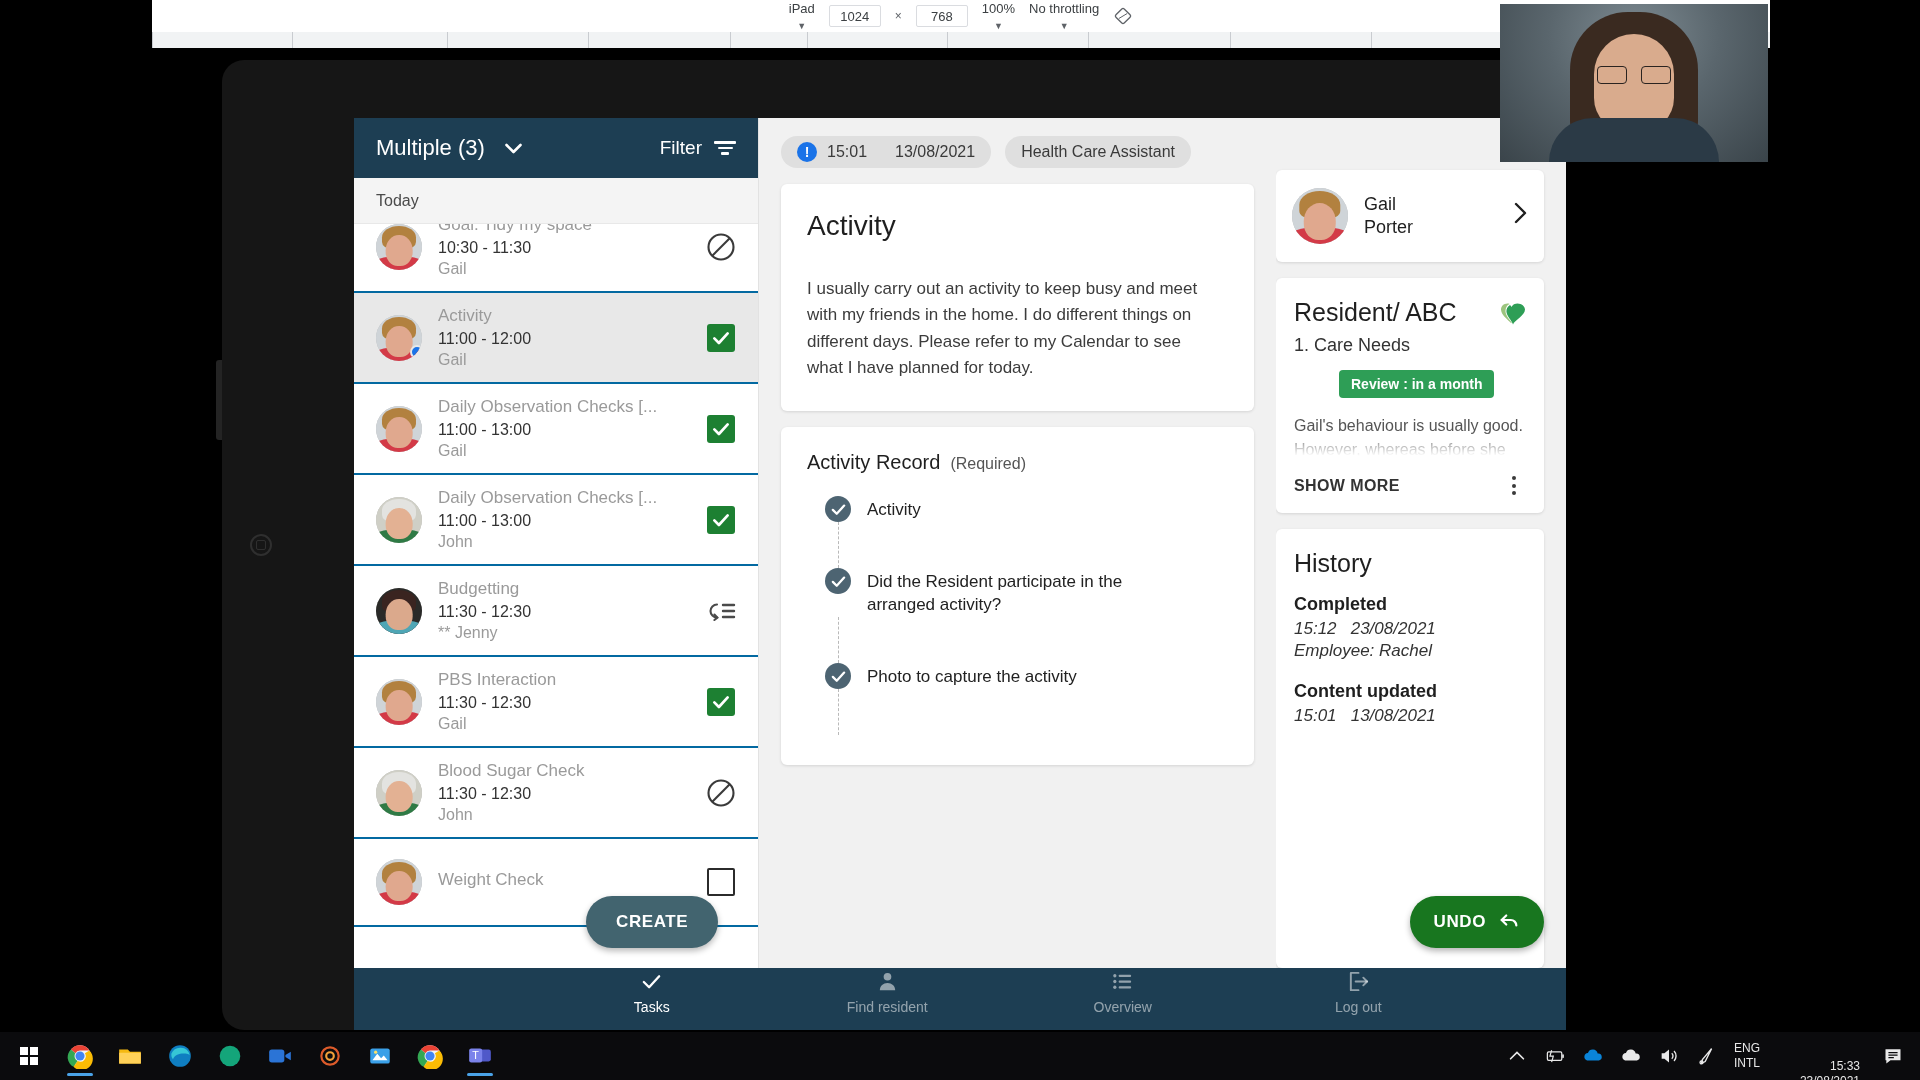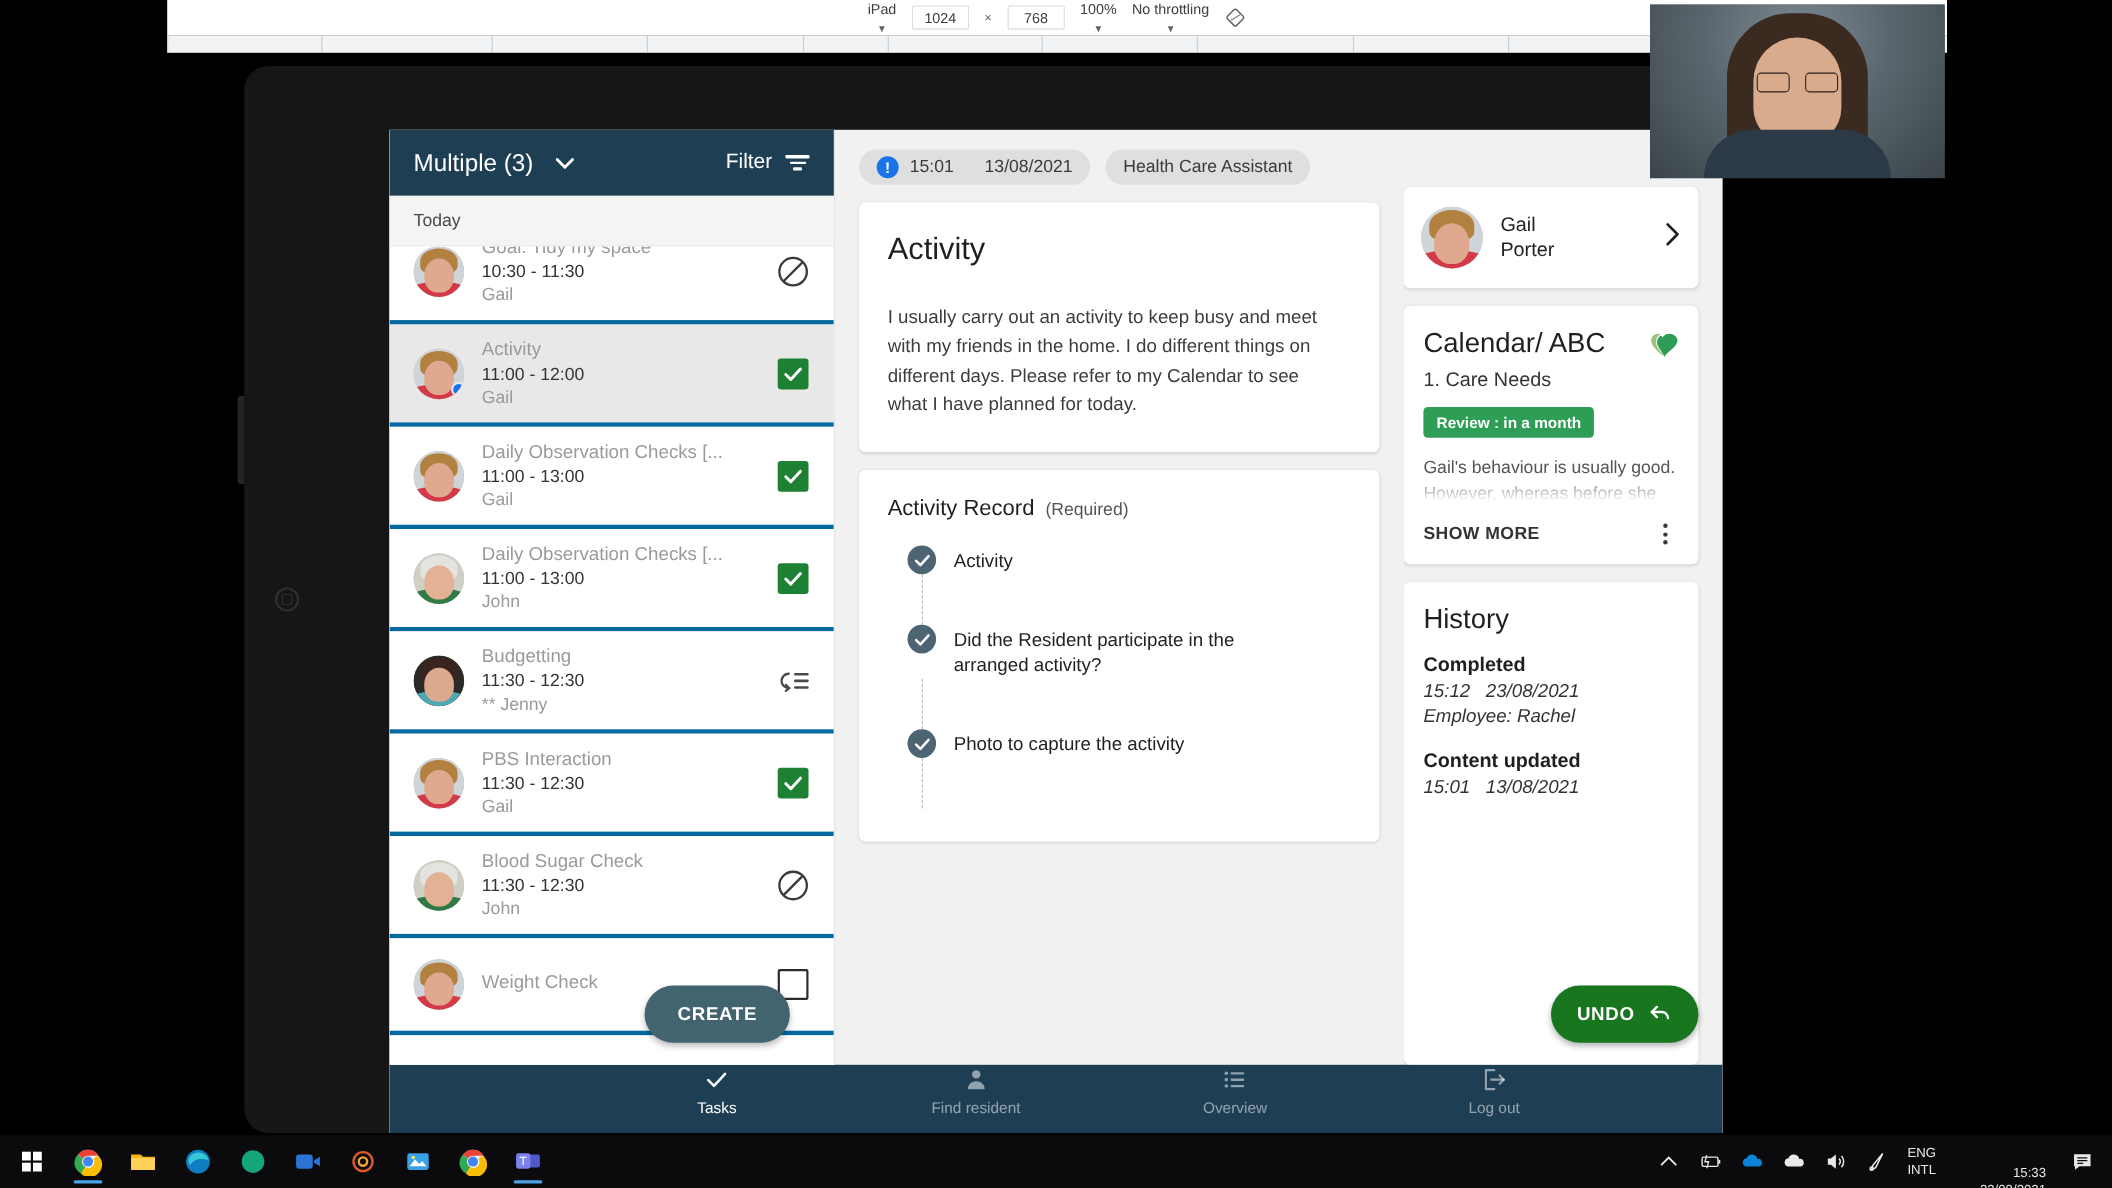--- a/index.html
+++ b/index.html
@@ -116,21 +116,21 @@
 
   .lp-section {
     height: 46px; background: #f4f4f4; display: flex; align-items: center;
     padding: 0 22px; font-size: 16px; color: #4a4a4a; flex: none;
     border-bottom: 1px solid #e8e8e8;
   }
 
   .task-list { flex: 1; overflow: hidden; position: relative; }
   .task-row {
     display: flex; align-items: center; gap: 16px; padding: 13px 20px 13px 22px;
-    border-bottom: 4px solid #0369a1; background: #fff; min-height: 88px; justify-content: center;
+    border-bottom: 2px solid #0369a1; background: #fff; min-height: 88px; justify-content: center;
   }
   .task-row.selected { background: #e8e8e8; }
   .task-row.clipped { margin-top: -22px; }
 
   .avatar {
     width: 46px; height: 46px; border-radius: 50%; flex: none; position: relative;
     overflow: hidden; background: #bbb;
   }
   .avatar .a-bg { position: absolute; inset: 0; }
   .avatar .a-face {
@@ -222,21 +222,21 @@
   .person-name { flex: 1; font-size: 18px; color: #1f1f1f; line-height: 1.3; }
   .person-chev { font-size: 22px; color: #222; }
 
   .card-behaviour { padding: 20px 18px 12px 18px; position: relative; overflow: hidden; }
   .bh-top { display: flex; align-items: flex-start; justify-content: space-between; }
   .bh-title { font-size: 25px; font-weight: 400; color: #1f1f1f; }
   .bh-icon { width: 26px; height: 24px; flex: none; margin-top: 4px; }
   .bh-sub { font-size: 18px; color: #333; margin-top: 8px; }
   .bh-badge {
     display: inline-block; background: #2e9e56; color: #fff; font-size: 14px; font-weight: bold;
-    padding: 6px 12px; border-radius: 4px; margin-top: 14px;
+    padding: 6px 12px; border-radius: 4px; margin-top: 14px; margin-left: 45px;
   }
   .bh-text {
     margin-top: 16px; font-size: 16px; line-height: 1.5; color: #555;
     max-height: 42px; overflow: hidden;
     -webkit-mask-image: linear-gradient(#000 40%, transparent 100%);
     mask-image: linear-gradient(#000 40%, transparent 100%);
   }
   .bh-actions {
     display: flex; align-items: center; justify-content: space-between; margin-top: 14px;
   }
@@ -624,21 +624,21 @@
           </div>
           <span class="person-chev">
             <svg width="14" height="22" viewBox="0 0 14 22">
               <path d="M2 2 L11 11 L2 20" stroke="#1f1f1f" stroke-width="2.4" fill="none" stroke-linecap="round" stroke-linejoin="round"></path>
             </svg>
           </span>
         </div>
 
         <div class="card card-behaviour">
           <div class="bh-top">
-            <div class="bh-title">Calendar/ ABC</div>
+            <div class="bh-title">Resident/ ABC</div>
             <span class="bh-icon">
               <svg viewBox="0 0 26 24">
                 <path d="M7.5 1.5 C3.5 1.5 1 4.3 1 7.6 C1 12.6 7 17.2 11 21 C11 21 11.5 21 11.8 20.7 C9 17 5.5 13 5.5 9 C5.5 5.8 7 3 9.6 1.9 C8.9 1.6 8.2 1.5 7.5 1.5 Z" fill="#9cc47e"></path>
                 <path d="M17.5 1.5 C13 1.5 11.5 5 11.5 5 C11.5 5 11 3.9 10 2.9 C7.6 4.2 6.4 6.6 6.4 9.2 C6.4 13.9 12 18.5 13 22.5 C14.5 18.5 25 13.5 25 7.6 C25 4.3 21.5 1.5 17.5 1.5 Z" fill="#2e9e56"></path>
               </svg>
             </span>
           </div>
           <div class="bh-sub">1. Care Needs</div>
           <span class="bh-badge">Review : in a month</span>
           <div class="bh-text">

